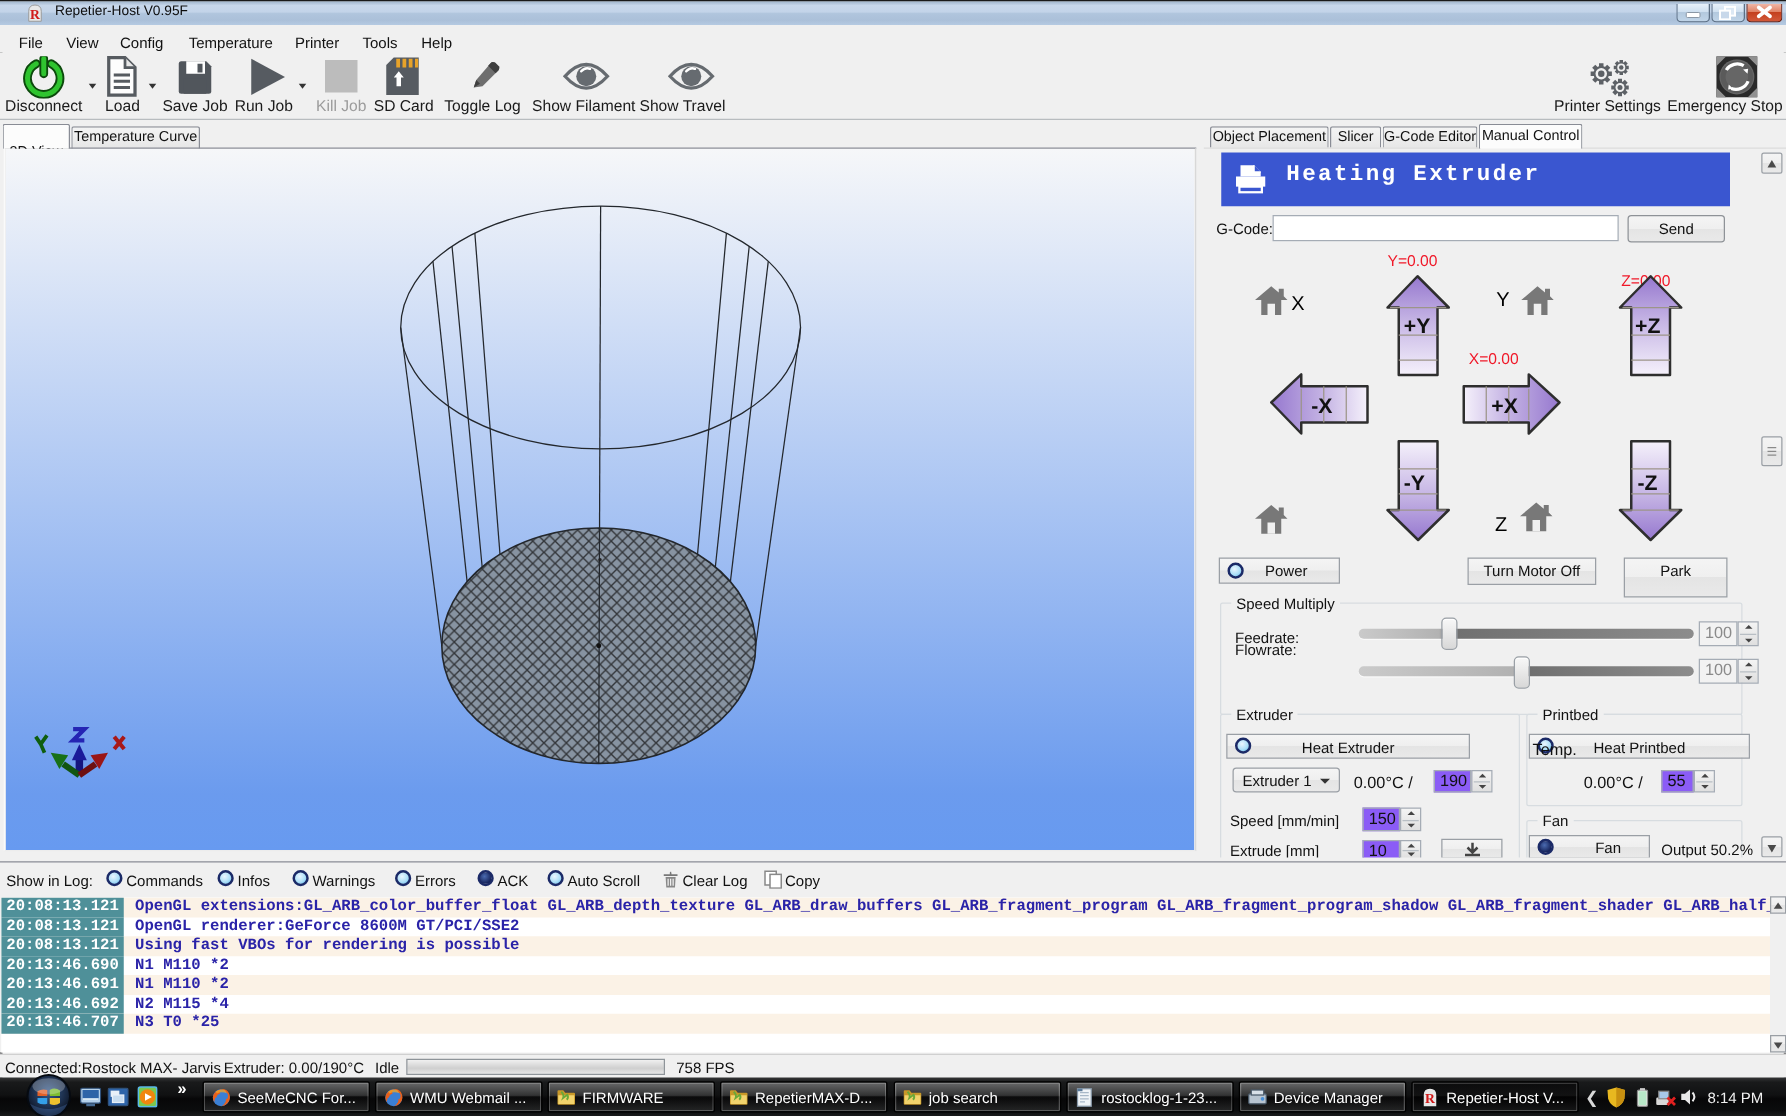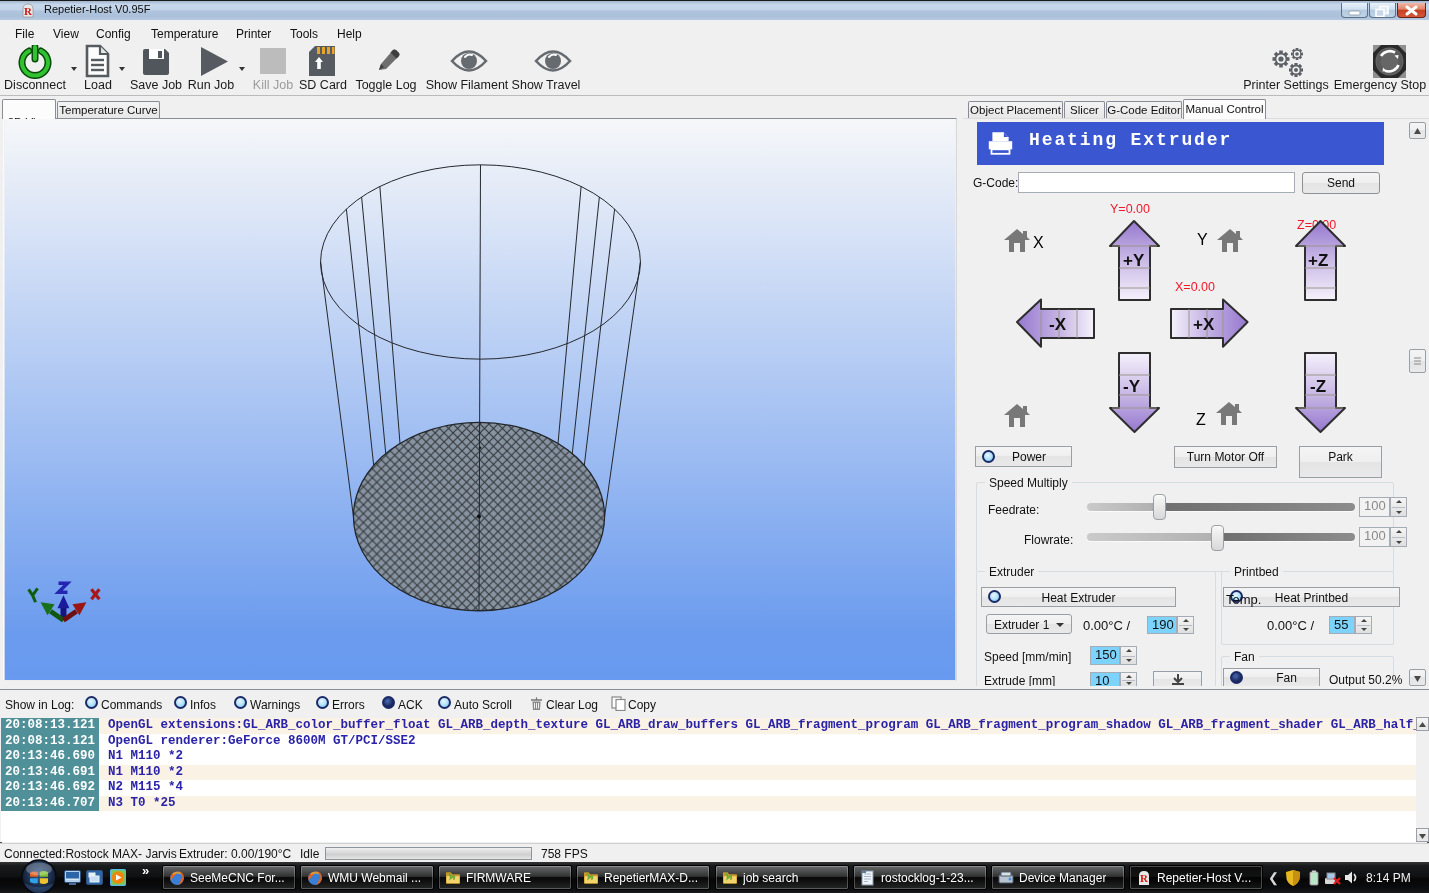--- a/index.html
+++ b/index.html
@@ -31,21 +31,21 @@
 .gcodelbl { font-size:12px; color:#111; }
 #banner { left:14px; top:3px; width:407px; height:43px; background:#3a56d0; }
 
 #bannertext { left:66px; top:11px; font-family:"Liberation Mono", monospace; font-weight:bold; font-size:18px; letter-spacing:1.9px; color:#fff; }
 .redlbl { position:absolute; color:#f01828; font-size:12.5px; }
 .win7btn { position:absolute; background:linear-gradient(#f4f4f4 0%,#efefef 49%,#e4e4e4 50%,#e9e9e9 100%); border:1px solid #9a9fa5; font-size:12px; color:#111; text-align:center; }
 .grpbox { position:absolute; border:1px solid #d7dce0; border-radius:2px; }
 .grplbl { position:absolute; top:-7px; left:8px; background:#f0f0f0; padding:0 4px; font-size:12px; color:#111; }
 .slidertrack { position:absolute; height:8px; border-radius:4px; background:linear-gradient(#e8e8e8,#8a8a8a 45%, #707070 60%, #9a9a9a); box-shadow:0 1px 0 #fafafa; }
 .sliderthumb { position:absolute; width:13px; height:26px; background:linear-gradient(#f8f8f8,#d8d8d8); border:1px solid #9aa0a6; border-radius:4px; box-shadow:inset 0 1px 0 #fff; }
-.numbox { position:absolute; background:#7dd3fc; border:1px solid #a5acb5; font-size:13px; color:#111; padding-left:4px; }
+.numbox { position:absolute; background:#8b5cf6; border:1px solid #a5acb5; font-size:13px; color:#111; padding-left:4px; }
 .numbox.gray { color:#8a8a8a; background:#f2f2f2; }
 .spin { position:absolute; width:17px; background:linear-gradient(#f4f4f4,#dfdfdf); border:1px solid #a5acb5; }
 .spin:before, .spin:after { content:""; position:absolute; left:50%; transform:translateX(-50%); width:0; height:0; border-left:3px solid transparent; border-right:3px solid transparent; }
 .spin:before { top:2px; border-bottom:3.5px solid #444; }
 .spin:after { bottom:2px; border-top:3.5px solid #444; }
 .spin i { position:absolute; left:1px; right:1px; top:50%; height:1px; background:#b8bec4; }
 .lbl12 { position:absolute; font-size:12px; color:#111; }
 .lbl13 { position:absolute; font-size:13px; color:#111; }
 #logpanel { left:0; top:689px; width:1429px; height:153px; background:#f0f0f0; border-top:1px solid #898c95; }
 .radio { position:absolute; width:13px; height:13px; border-radius:50%; border:2px solid #1b2a67; background:radial-gradient(circle at 40% 35%, #eaf6ff 0%, #aee0f8 55%, #5ab4ea 100%); }
@@ -381,21 +381,21 @@
   <div class="grpbox" style="left:13px; top:363px; width:418px; height:90px;">
       <div class="grplbl">Speed Multiply</div>
     </div>
   <div class="lbl12" style="left:25px; top:384px;">Feedrate:</div>
   <div class="slidertrack" style="left:124px; top:384px; width:268px; background:linear-gradient(90deg,#cacaca 0%,#b2b2b2 24%,#6f6f6f 27%,#8c8c8c 100%);"></div>
   <div class="sliderthumb" style="left:190px; top:375px;"></div>
   <div class="numbox gray" style="left:396px; top:378px; width:31px; height:20px;">100</div>
   <div class="spin" style="left:427px; top:378px; height:20px;">
       <i></i>
     </div>
-  <div class="lbl12" style="left:25px; top:414px;margin-left:36px;">Flowrate:</div>
+  <div class="lbl12" style="left:25px; top:394px;">Flowrate:</div>
   <div class="slidertrack" style="left:124px; top:414px; width:268px; background:linear-gradient(90deg,#cacaca 0%,#b2b2b2 46%,#6f6f6f 49%,#8c8c8c 100%);"></div>
   <div class="sliderthumb" style="left:248px; top:406px;"></div>
   <div class="numbox gray" style="left:396px; top:408px; width:31px; height:20px;">100</div>
   <div class="spin" style="left:427px; top:408px; height:20px;">
       <i></i>
     </div>
 
   <div class="grpbox" style="left:13px; top:452px; width:240px; height:130px;">
       <div class="grplbl">Extruder</div>
     </div>
@@ -471,20 +471,21 @@
     </svg>
   <div class="lbl12" style="left:546px; top:8px;">Clear Log</div>
   <svg class="abs" style="left:611px; top:6px;" width="15" height="15" viewBox="0 0 15 15">
       <rect x="1" y="1" width="9" height="11" fill="#fff" stroke="#888" stroke-width="1.2"></rect>
       <rect x="5" y="3.5" width="9" height="11" fill="#fff" stroke="#888" stroke-width="1.2"></rect>
     </svg>
   <div class="lbl12" style="left:628px; top:8px;">Copy</div>
   <div class="abs" id="logrows">
     <div class="lrow alt"><span class="ts">20:08:13.121</span><span class="lt">OpenGL extensions:GL_ARB_color_buffer_float GL_ARB_depth_texture GL_ARB_draw_buffers GL_ARB_fragment_program GL_ARB_fragment_program_shadow GL_ARB_fragment_shader GL_ARB_half_fl</span></div>
     <div class="lrow"><span class="ts">20:08:13.121</span><span class="lt">OpenGL renderer:GeForce 8600M GT/PCI/SSE2</span></div>
+    <div class="lrow alt"><span class="ts">20:08:13.121</span><span class="lt">Using fast VBOs for rendering is possible</span></div>
     <div class="lrow"><span class="ts">20:13:46.690</span><span class="lt">N1 M110 *2</span></div>
     <div class="lrow alt"><span class="ts">20:13:46.691</span><span class="lt">N1 M110 *2</span></div>
     <div class="lrow"><span class="ts">20:13:46.692</span><span class="lt">N2 M115 *4</span></div>
     <div class="lrow alt"><span class="ts">20:13:46.707</span><span class="lt">N3 T0 *25</span></div>
   </div>
   <div class="abs" style="left:1416px; top:27px; width:13px; height:125px; background:#f0f0f0;">
     <div class="win7btn" style="left:0; top:0; width:13px; height:14px;"><svg width="9" height="8" style="margin-top:2px;">
           <path d="M4.5 1 L8 6 L1 6 Z" fill="#4a4a4a"></path>
         </svg></div>
     <div class="win7btn" style="left:0; top:111px; width:13px; height:14px;"><svg width="9" height="8" style="margin-top:2px;">

